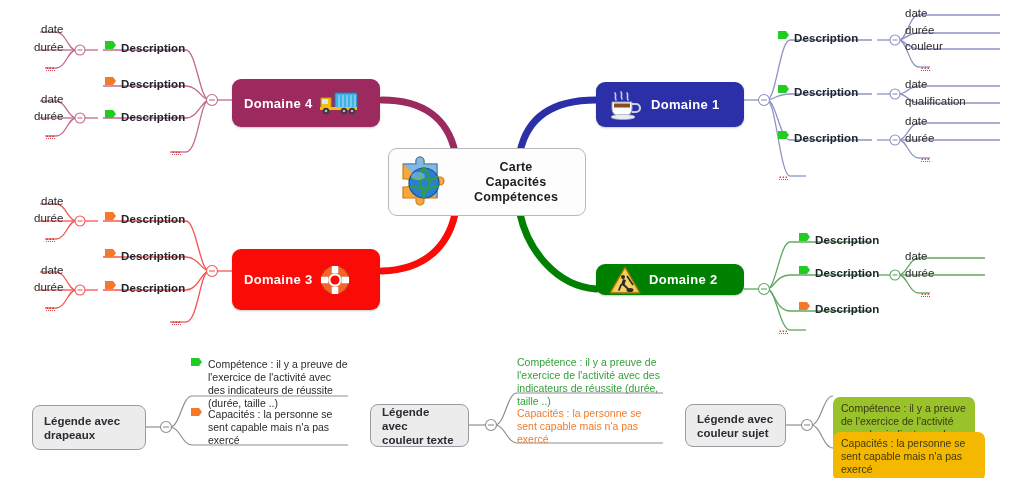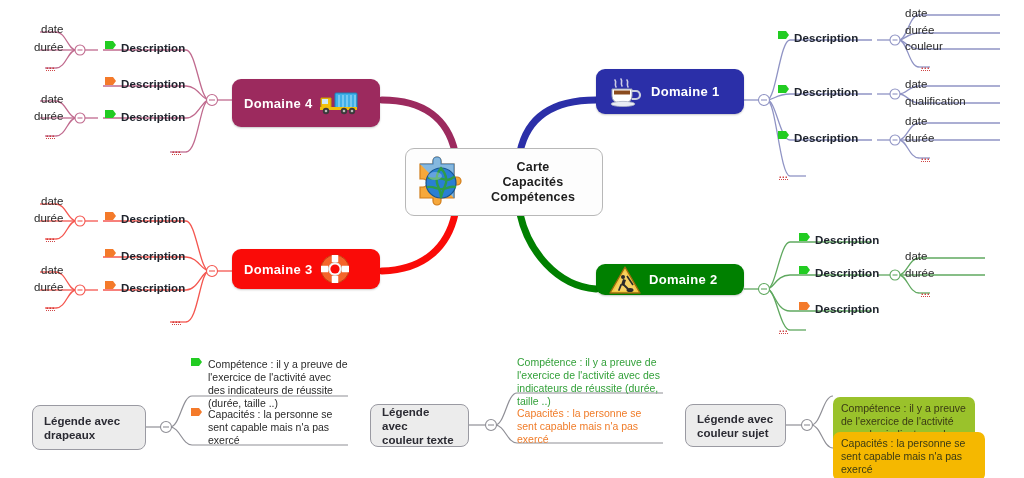--- a/index.html
+++ b/index.html
@@ -25,21 +25,20 @@
   .center-node {
     position: absolute;
     left: 388px; top: 148px;
     width: 198px; height: 68px;
     background: #fdfdfd;
     border: 1px solid #b8b8b8;
     border-radius: 9px;
     display: flex; align-items: center;
     padding-left: 8px;
     z-index: 6;
-    margin-left: 17px;
   }
   .center-label {
     flex: 1;
     text-align: center;
     font-size: 12.5px;
     font-weight: bold;
     color: #1d1d1d;
     line-height: 15px;
     letter-spacing: .2px;
     white-space: pre-line;
@@ -58,22 +57,22 @@
     box-shadow: 0 1px 2px rgba(0,0,0,.22);
   }
   .domain .dlabel {
     font-size: 13px;
     font-weight: bold;
     color: #ffffff;
     white-space: nowrap;
     letter-spacing: .3px;
   }
   #domain4 { left: 232px; top: 79px;  width: 148px; height: 48px; background: #9c2a5e; }
-  #domain3 { left: 232px; top: 249px; width: 148px; height: 40px; background: #fa0b08; }
-  #domain1 { left: 596px; top: 69px;  width: 148px; height: 45px; background: #2b2fa8; }
+  #domain3 { left: 232px; top: 249px; width: 148px; height: 61px; background: #fa0b08; }
+  #domain1 { left: 596px; top: 82px;  width: 148px; height: 45px; background: #2b2fa8; }
   #domain2 { left: 596px; top: 264px; width: 148px; height: 31px; background: #008000; }
 
   
   .row {
     position: absolute;
     display: flex;
     align-items: center;
     gap: 5px;
     white-space: nowrap;
     z-index: 5;

